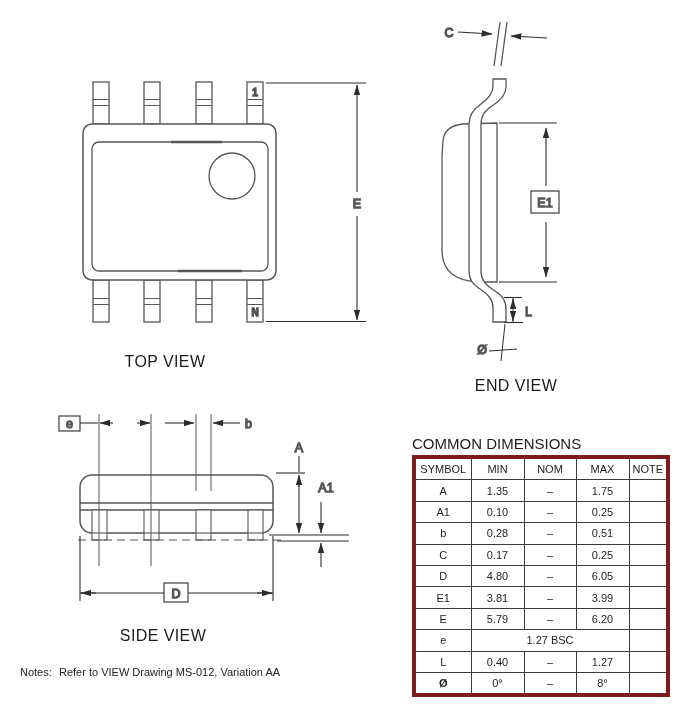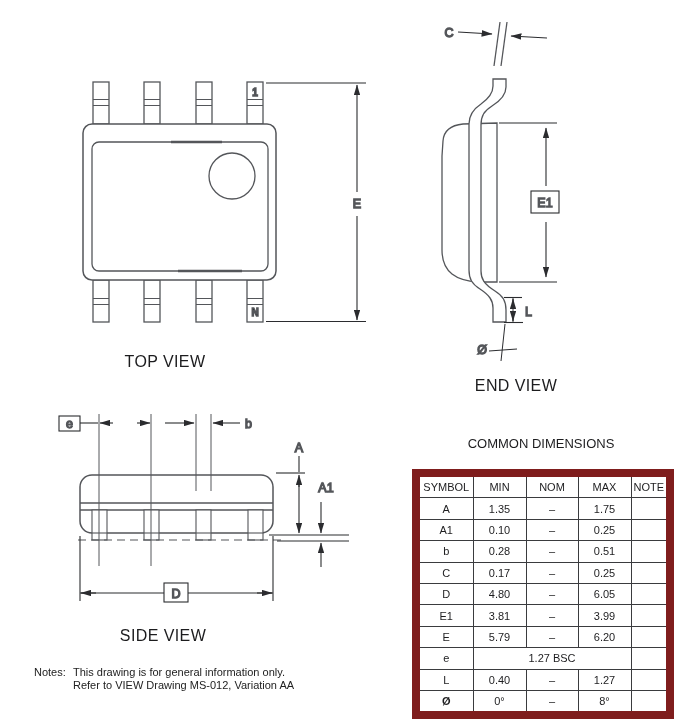--- a/index.html
+++ b/index.html
@@ -3,26 +3,26 @@
 <meta charset="utf-8">
 <style>
   html,body{margin:0;padding:0;background:#ffffff;}
   body{font-family:"Liberation Sans","DejaVu Sans",sans-serif;color:#1d1d1f;}
   .page{position:relative;width:700px;height:723px;background:#fff;overflow:hidden;}
   .drawing-svg{position:absolute;left:0;top:0;}
   svg text{fill:#1c1c1e;}
   .view-title{font-size:16px;letter-spacing:.4px;}
   .dim-label{font-size:12.5px;}
   .pin-label{font-size:10px;font-weight:bold;}
-  .notes{position:absolute;left:34px;top:666px;display:flex;font-size:11px;line-height:13.4px;color:#222;}
+  .notes{position:absolute;left:20px;top:666px;display:flex;font-size:11px;line-height:13.4px;color:#222;}
   .notes .notes-heading{width:39px;flex:none;}
   .table-block{position:absolute;left:412px;top:437px;width:258px;}
-  .table-title{text-align:center;font-size:13px;line-height:13px;color:#1d1d1f;}
-  table.dim-table{border-collapse:collapse;width:256px;margin:19px auto 0 auto;font-size:11px;
-    border:8px solid #7f1d1d;table-layout:fixed;}
+  .table-title{text-align:left;font-size:15px;line-height:13px;color:#1d1d1f;}
+  table.dim-table{border-collapse:collapse;width:256px;margin:5px auto 0 auto;font-size:11px;
+    border:4px solid #7f1d1d;table-layout:fixed;}
   table.dim-table th,table.dim-table td{border:1px solid #3a3b3e;text-align:center;
     height:20.4px;padding:0;font-weight:normal;overflow:hidden;white-space:nowrap;}
 </style>
 </head>
 <body>
 
 <div class="page">
 
   <svg class="drawing-svg" width="700" height="723" viewBox="0 0 700 723">
     <defs>
@@ -191,21 +191,20 @@
         <rect x="164" y="583" width="24" height="19" fill="#fff"></rect>
       </g>
       <text class="dim-label" x="176" y="597.5" text-anchor="middle" font-size="13">D</text>
       <text class="view-title" x="163" y="641" text-anchor="middle" stroke="none">SIDE VIEW</text>
     </g>
   </svg>
 
   <div class="notes">
     <div class="notes-heading">Notes:</div>
     <div>
-      <div>This drawing is for general information only.</div>
       <div>Refer to VIEW Drawing MS-012, Variation AA</div>
     </div>
   </div>
 
   <div class="table-block">
     <div class="table-title">COMMON DIMENSIONS</div>
     <table class="dim-table">
       <colgroup>
         <col style="width:57px">
           <col style="width:53px">

